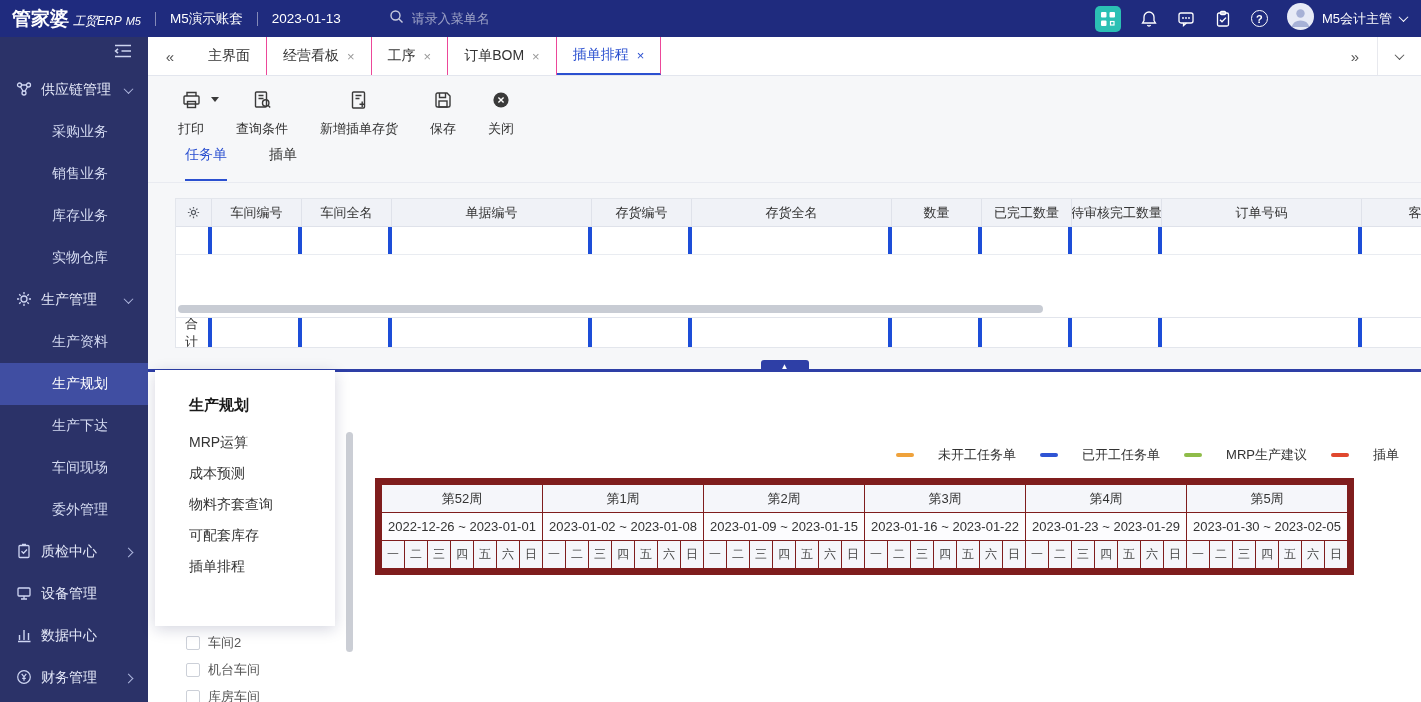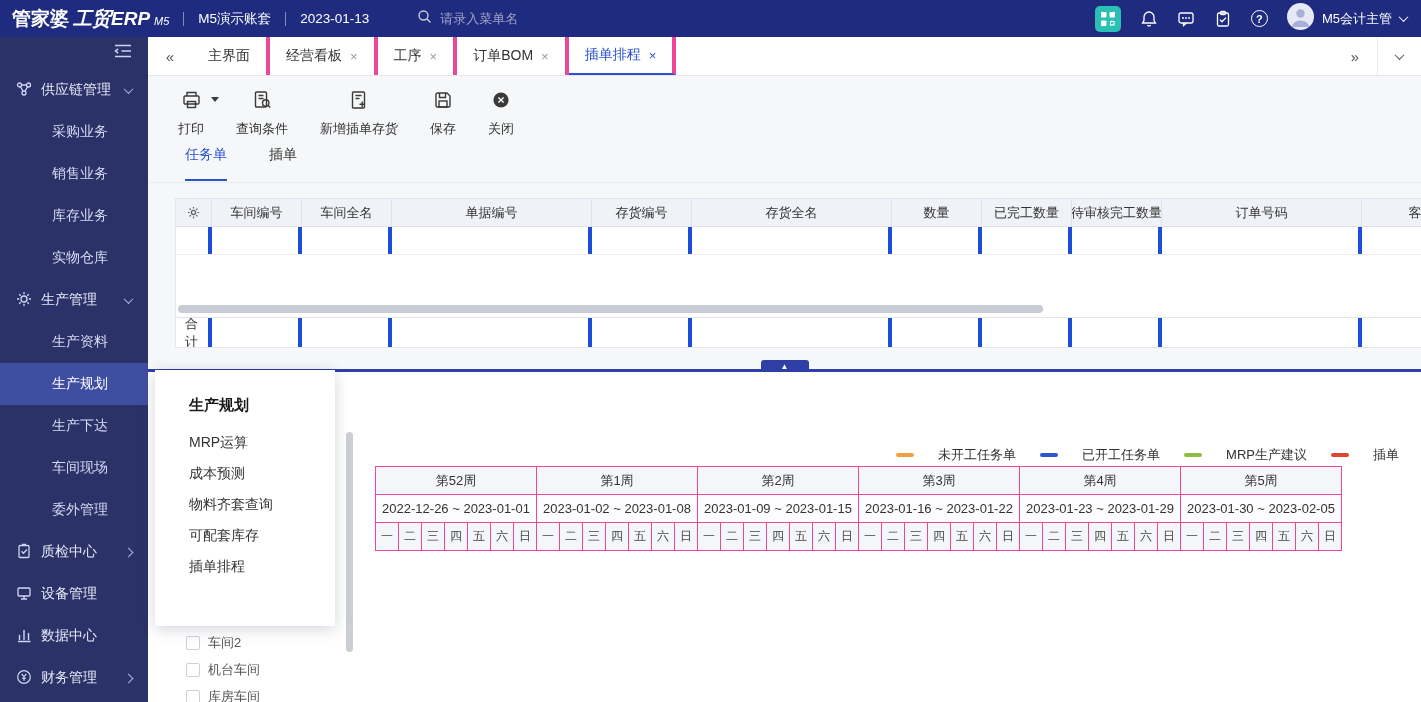--- a/index.html
+++ b/index.html
@@ -5,21 +5,21 @@
   *{box-sizing:border-box;margin:0;padding:0}
   html,body{background:#e9eaee}
   .screen{position:relative;width:1421px;height:702px;background:#fff;overflow:hidden;
     font-family:"Liberation Sans","DejaVu Sans",sans-serif;color:#333}
 
   
   .topbar{position:absolute;left:0;top:0;width:100%;height:37px;background:#1f2b7e;
     display:flex;align-items:center;color:#fff}
   .brand{margin-left:12px;display:flex;align-items:baseline;gap:4px;white-space:nowrap}
   .brand-name{font-size:19px;font-weight:bold}
-  .brand-product{font-size:19px;font-weight:bold;font-style:italic}
+  .brand-product{font-size:12px;font-weight:normal;font-style:italic}
   .brand-edition{font-size:11px;font-style:italic}
   .vdiv{width:1px;height:14px;background:rgba(255,255,255,.45);margin:0 14px}
   .top-text{font-size:13.5px;white-space:nowrap}
   .search{margin-left:48px;display:flex;align-items:center;gap:8px}
   .search input{background:transparent;border:none;outline:none;color:#fff;font-size:13px;width:130px;
     font-family:Liberation Sans, sans-serif}
   .search input::placeholder{color:rgba(255,255,255,.55)}
   .top-right{margin-left:auto;display:flex;align-items:center;gap:19px;margin-right:14px}
   .tb-badge{width:26px;height:26px;border-radius:5px;background:#2bc0b4;display:flex;align-items:center;justify-content:center;cursor:pointer}
   .top-ic{display:flex;align-items:center;justify-content:center;cursor:pointer}
@@ -38,21 +38,21 @@
   .group-h{height:42px;display:flex;align-items:center;padding:0 16px;gap:9px;color:#e4e8f8;font-size:14px;cursor:pointer}
   .group-h .chev{margin-left:auto;color:#aeb6dd}
   .s-item{height:42px;display:flex;align-items:center;padding-left:52px;color:#d4daf1;font-size:14px;cursor:pointer}
   .s-item.active{background:#404ea2;color:#fff}
 
   
   .tabstrip{position:absolute;left:148px;top:37px;right:0;height:39px;background:#fff;
     border-bottom:1px solid #e3e6ee;display:flex;align-items:stretch}
   .tab-nav{width:44px;display:flex;align-items:center;justify-content:center;color:#555;font-size:15px;cursor:pointer}
   .tab{display:flex;align-items:center;gap:8px;padding:16px 16px;font-size:14px;color:#333;
-    border-right:4px solid #ec4899;cursor:pointer;white-space:nowrap}
+    border-right:1px solid #ec4899;cursor:pointer;white-space:nowrap}
   .tab.active{color:#2b50d0;border-bottom:2px solid #2b50d0}
   .tab .x{font-size:13px;color:#999;line-height:1;cursor:pointer}
   .tab.active .x{color:#2b50d0}
   .tab-right{margin-left:auto;display:flex;align-items:stretch}
   .tab-dd{width:44px;display:flex;align-items:center;justify-content:center;border-left:1px solid #e8e9ee;color:#555;cursor:pointer}
 
   
   .main{position:absolute;left:148px;top:76px;right:0;bottom:0;background:#f6f7f9}
   .toolbar{position:absolute;left:30px;top:14px;display:flex;gap:32px}
   .tool{position:relative;display:flex;flex-direction:column;align-items:center;gap:7px;font-size:13px;color:#333;cursor:pointer;white-space:nowrap}
@@ -80,22 +80,22 @@
   .splitter{position:absolute;left:0;right:0;top:284px;height:12px}
   .split-line{position:absolute;left:0;right:0;bottom:0;height:3px;background:#2e3fa6}
   .split-handle{position:absolute;left:50%;transform:translateX(-50%);bottom:0;width:48px;height:12px;background:#2e3fa6;
     color:#fff;font-size:8px;display:flex;align-items:center;justify-content:center;border-radius:3px 3px 0 0;cursor:row-resize}
 
   
   .gantt{position:absolute;left:0;right:0;top:296px;bottom:0;background:#fff;overflow:hidden}
   .legend{position:absolute;top:74px;right:22px;display:flex;align-items:center;gap:24px}
   .legend-item{display:flex;align-items:center;gap:24px;font-size:13px;color:#333;white-space:nowrap}
   .swatch{width:18px;height:4px;border-radius:2px}
-  .cal{position:absolute;left:227px;top:94px;display:grid;grid-template-columns:repeat(42,22px);
-    gap:1px;background:#ec4899;padding:1px;width:max-content}
+  .cal{position:absolute;left:227px;top:106px;display:grid;grid-template-columns:repeat(42,22px);
+    gap:1px;background:#7f1d1d;padding:7px;width:max-content}
   .cal-wk,.cal-rg,.cal-dy{display:flex;align-items:center;justify-content:center;white-space:nowrap;overflow:hidden}
   .cal-wk{grid-column:span 7;height:27px;background:#f5f6fa;font-size:13px;color:#333}
   .cal-rg{grid-column:span 7;height:27px;background:#fcfcfe;font-size:13px;color:#333}
   .cal-dy{height:27px;background:#f5f6fa;font-size:12px;color:#444}
   .workshops{position:absolute;left:38px;top:263px;display:flex;flex-direction:column;gap:11px}
   .ws-row{display:flex;align-items:center;gap:8px;font-size:13px;color:#555;height:16px;cursor:pointer;white-space:nowrap}
   .cb{width:14px;height:14px;border:1px solid #ccd0d8;border-radius:2px;background:#fff;flex:0 0 auto}
   .vscroll{position:absolute;left:198px;top:60px;width:7px;height:220px;background:#cbced5;border-radius:4px;cursor:pointer}
 
   

